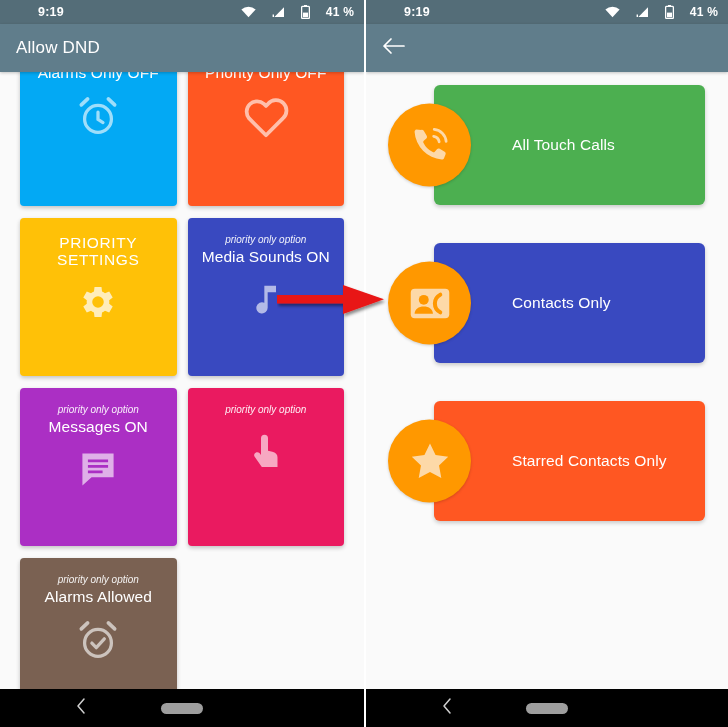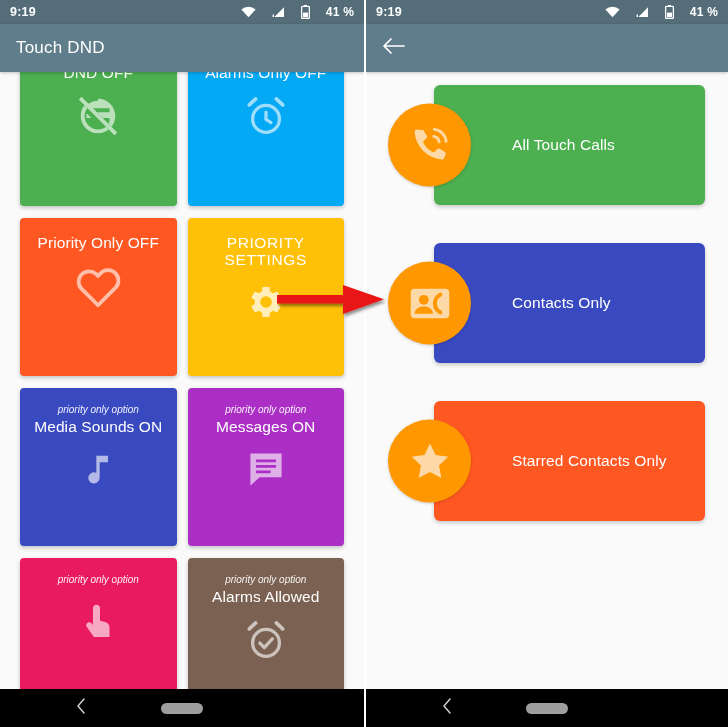--- a/index.html
+++ b/index.html
@@ -40,21 +40,21 @@
     position: relative;
     height: 24px;
     background: #546d78;
     display: flex;
     align-items: center;
     padding: 0 10px;
     color: #ffffff;
     font-size: 12.5px;
     font-weight: bold;
   }
-  .status-time { letter-spacing: .2px; }
+  .status-time { letter-spacing: .2px; margin-left: 28px; }
   .status-right {
     margin-left: auto;
     display: flex;
     align-items: center;
     gap: 16px;
   }
   .status-right svg { display: block; }
   .status-batt-text {
     font-size: 12px;
     font-weight: bold;
@@ -243,37 +243,26 @@
             <rect x="3" y="0" width="3" height="1.6" fill="#fff"></rect>
             <rect x="0.6" y="1.4" width="7.8" height="12" rx="1" fill="none" stroke="#fff" stroke-width="1.3"></rect>
             <rect x="2" y="7.6" width="5" height="4.6" fill="#fff"></rect>
           </svg>
         </span>
         <span class="status-batt-text">41 %</span>
       </span>
     </div>
 
     <div class="app-bar">
-      <span class="app-title">Touch DND</span>
+      <span class="app-title">Allow DND</span>
     </div>
 
     <div class="tile-scroll">
       <div class="tile-grid">
 
-        <div class="tile" style="background:#4caf50">
-          <span class="tile-label">DND OFF</span>
-          <span class="tile-icon">
-            <svg width="46" height="46" viewBox="0 0 24 24">
-              <path fill="#fff" d="M12 3a9 9 0 0 1 7.06 14.58l-2.2-2.2H17v-2H14.86L9.62 8.14H17v-2H8.5a9 9 0 0 1 3.5-3.1A9 9 0 0 1 12 3z" opacity="0"></path>
-              <path fill="#fff" d="M12 3c4.97 0 9 4.03 9 9 0 2.12-.73 4.06-1.96 5.6L17.6 16.1c.26-.66.4-1.37.4-2.1v-.9H14.5l-3-3H18V8H8.4L6.4 6c1.54-1.23 3.48-2 5.6-2z"></path>
-              <path fill="#fff" d="M4.96 6.4A8.94 8.94 0 0 0 3 12c0 4.97 4.03 9 9 9 2.12 0 4.06-.73 5.6-1.96L16.1 17.6c-1.17.89-2.57 1.4-4.1 1.4-3.87 0-7-3.13-7-7 0-1.53.51-2.93 1.4-4.1zM6 13h2.5l-2-2H6z"></path>
-              <path fill="#fff" d="M3.4 2 2 3.4l18.6 18.6L22 20.6z"></path>
-            </svg>
-          </span>
-        </div>
 
         <div class="tile" style="background:#03a9f4">
           <span class="tile-label">Alarms Only OFF</span>
           <span class="tile-icon">
             <svg width="46" height="46" viewBox="0 0 24 24">
               <circle cx="12" cy="13.5" r="7" fill="none" stroke="#fff" stroke-width="1.7"></circle>
               <path d="M12 10v3.8l2.6 1.6" fill="none" stroke="#fff" stroke-width="1.7" stroke-linecap="round"></path>
               <path d="M3.3 6.2 6.6 3.1M20.7 6.2 17.4 3.1" fill="none" stroke="#fff" stroke-width="1.9" stroke-linecap="round"></path>
             </svg>
           </span>

